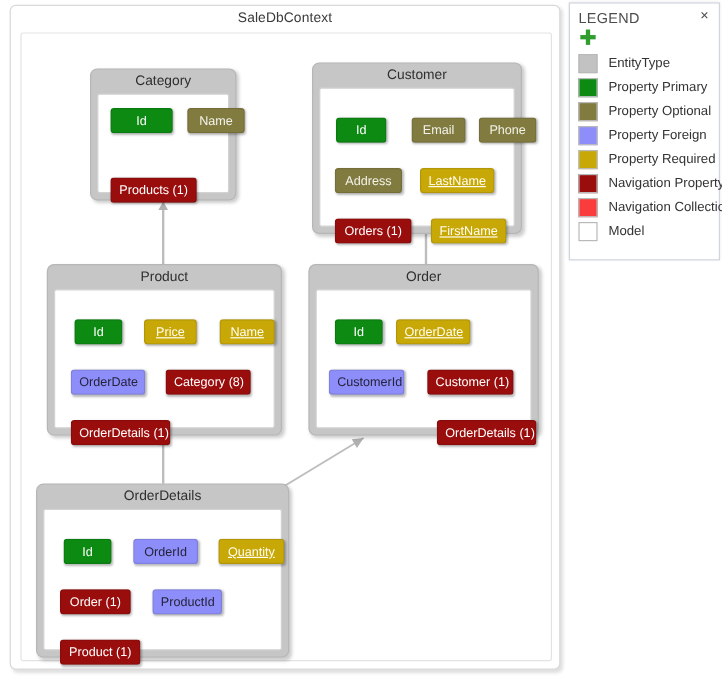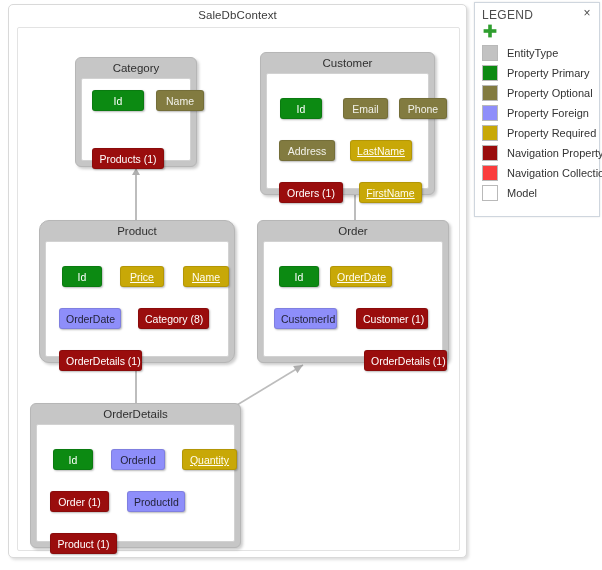--- a/index.html
+++ b/index.html
@@ -185,21 +185,21 @@
           <div class="entity-body">
             <div class="chip primary" style="left: 13px; top: 24px; width: 42px;">Id</div>
             <div class="chip optional" style="left: 76px; top: 24px; width: 45px;">Email</div>
             <div class="chip optional" style="left: 132px; top: 24px; width: 48px;">Phone</div>
             <div class="chip optional" style="left: 12px; top: 66px; width: 56px;">Address</div>
             <div class="chip required" style="left: 83px; top: 66px; width: 62px;">LastName</div>
             <div class="chip nav" style="left: 12px; top: 108px; width: 64px;">Orders (1)</div>
             <div class="chip required" style="left: 92px; top: 108px; width: 63px;">FirstName</div>
           </div>
         </div>
-        <div class="entity" style="left: 21px; top: 192px; width: 196px; height: 143px; border-radius: 10px;">
+        <div class="entity" style="left: 21px; top: 192px; width: 196px; height: 143px;">
           <div class="entity-header">Product</div>
           <div class="entity-body">
             <div class="chip primary" style="left: 16px; top: 24px; width: 40px;">Id</div>
             <div class="chip required" style="left: 74px; top: 24px; width: 44px;">Price</div>
             <div class="chip required" style="left: 137px; top: 24px; width: 46px;">Name</div>
             <div class="chip foreign" style="left: 13px; top: 66px; width: 62px;">OrderDate</div>
             <div class="chip nav" style="left: 92px; top: 66px; width: 71px;">Category (8)</div>
             <div class="chip nav" style="left: 13px; top: 108px; width: 83px;">OrderDetails (1)</div>
           </div>
         </div>

